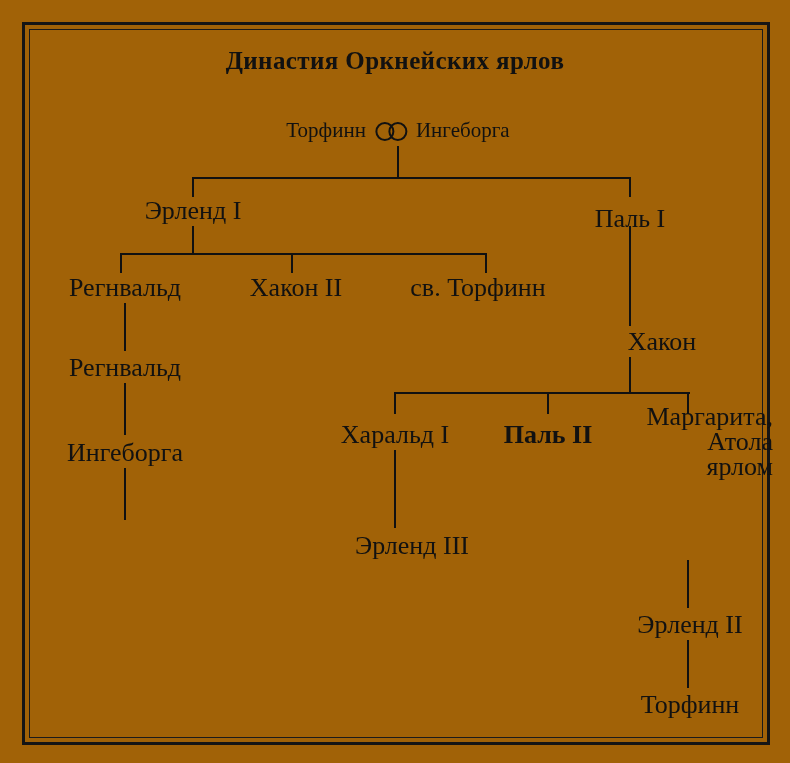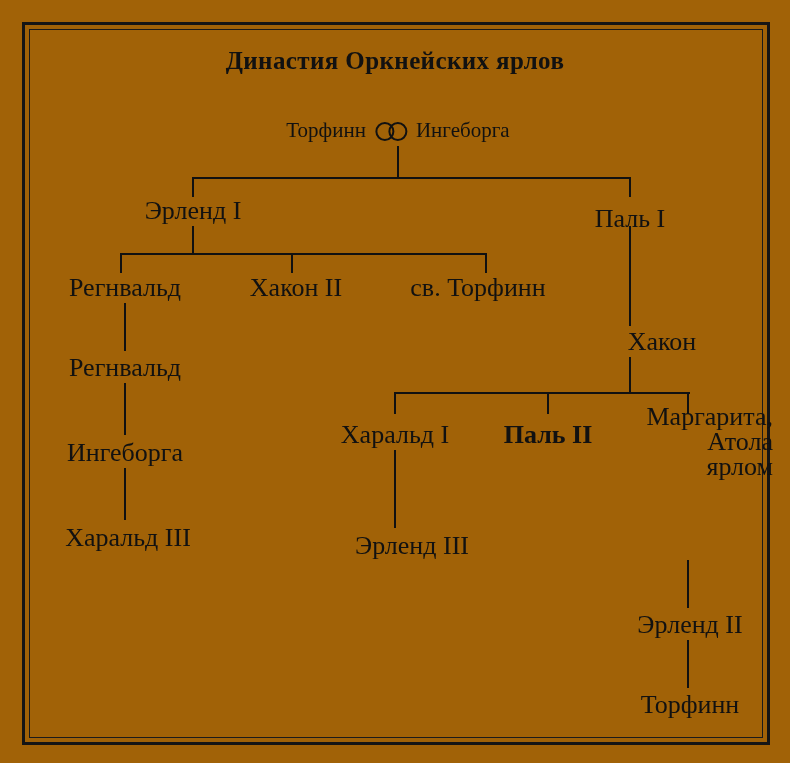--- a/index.html
+++ b/index.html
@@ -143,21 +143,20 @@
   <div class="vline" style="left:630px; top:226px; height:100px;"></div>
   <div class="node" style="left:630px; top:329px;margin-left:32px;">Хакон</div>
 
   <div class="vline" style="left:125px; top:303px; height:48px;"></div>
   <div class="node" style="left:125px; top:355px;">Регнвальд</div>
 
   <div class="vline" style="left:125px; top:383px; height:52px;"></div>
   <div class="node" style="left:125px; top:440px;">Ингеборга</div>
 
   <div class="vline" style="left:125px; top:468px; height:52px;"></div>
-  <div class="node" style="left:128px; top:525px;">Харальд III</div>
 
   <div class="vline" style="left:630px; top:357px; height:36px;"></div>
   <div class="hline" style="left:395px; top:392px; width:295px;"></div>
   <div class="vline" style="left:395px; top:392px; height:22px;"></div>
   <div class="vline" style="left:548px; top:392px; height:22px;"></div>
   <div class="vline" style="left:688px; top:392px; height:22px;"></div>
 
   <div class="node" style="left:395px; top:422px;">Харальд I</div>
   <div class="node" style="left:548px; top:422px;font-weight:bold;">Паль II</div>
 

